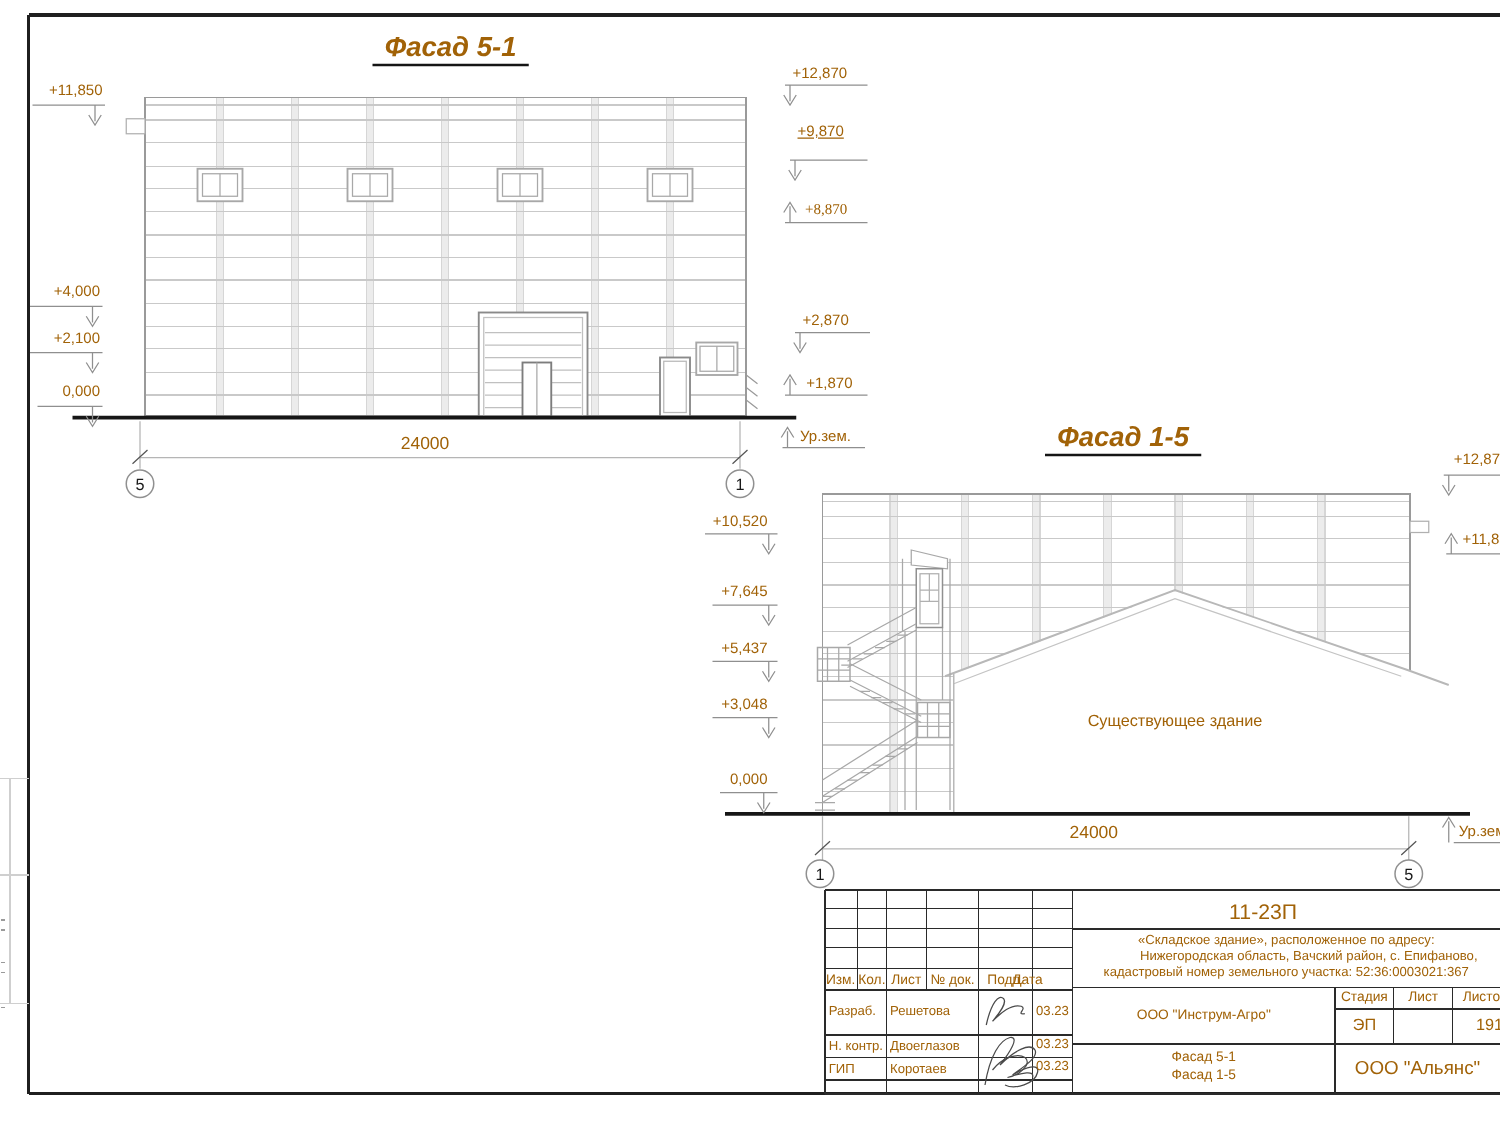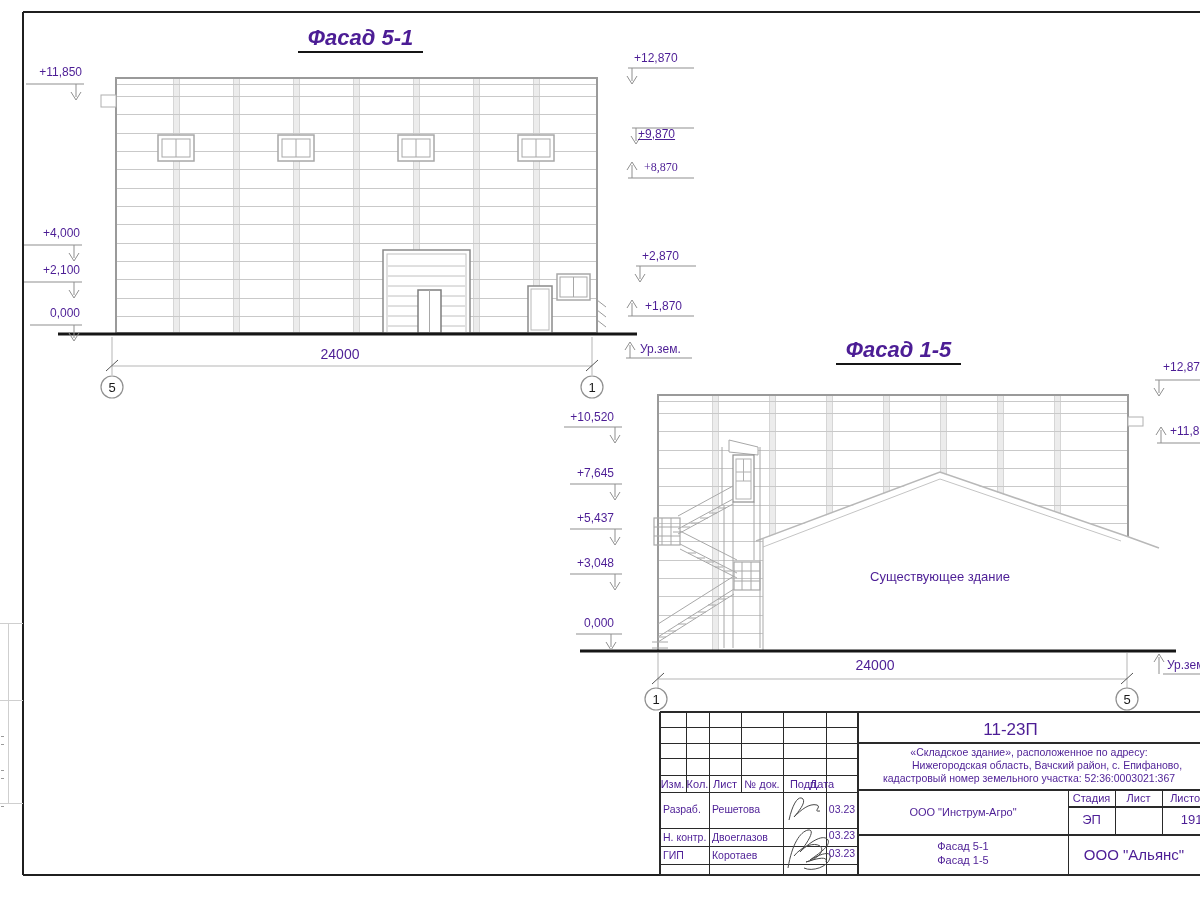--- a/index.html
+++ b/index.html
@@ -1,19 +1,19 @@
 <!DOCTYPE html>
 <html><head>
 <meta charset="utf-8">
 <style>
   html,body{margin:0;padding:0;background:#fff;}
   .sheet{position:relative;width:1200px;height:900px;background:#fff;overflow:hidden;
          font-family:"Liberation Sans",sans-serif;}
   svg{position:absolute;left:0;top:0;}
-  .t{position:absolute;color:#4c1d95;font-family:"Liberation Sans",sans-serif;white-space:nowrap;line-height:1.15;}
+  .t{position:absolute;color:#a16207;font-family:"Liberation Sans",sans-serif;white-space:nowrap;line-height:1.15;}
   .c{text-align:center;}
   .r{text-align:right;}
   .ftitle{font-size:22px;font-style:italic;font-weight:bold;border-bottom:2px solid #151515;padding-bottom:1px;}
   .elev{font-size:12px;}
   .dim{font-size:14px;}
   .tb{font-size:11px;}
   .tbs{font-size:10.5px;}
   svg text{font-family:"Liberation Sans",sans-serif;fill:#1a1a1a;}
 </style>
 </head>
@@ -176,21 +176,21 @@
 
 <span class="t ftitle c" style="left:298px;top:25px;width:125px;">Фасад 5-1</span>
 <span class="t ftitle c" style="left:836px;top:337px;width:125px;">Фасад 1-5</span>
 
 <span class="t elev r" style="left:10px;top:66px;width:72px;">+11,850</span>
 <span class="t elev r" style="left:8px;top:227px;width:72px;">+4,000</span>
 <span class="t elev r" style="left:8px;top:264px;width:72px;">+2,100</span>
 <span class="t elev r" style="left:8px;top:307px;width:72px;">0,000</span>
 
 <span class="t elev" style="left:634px;top:52px;">+12,870</span>
-<span class="t elev" style="left:638px;top:128px;text-decoration:underline;">+9,870</span>
+<span class="t elev" style="left:638px;top:99px;text-decoration:underline;">+9,870</span>
 <span class="t elev" style="left:644px;top:161px;font-family:Liberation Serif, serif;">+8,870</span>
 <span class="t elev" style="left:642px;top:250px;">+2,870</span>
 <span class="t elev" style="left:645px;top:300px;">+1,870</span>
 <span class="t elev" style="left:640px;top:343px;">Ур.зем.</span>
 
 <span class="t dim c" style="left:290px;top:346px;width:100px;">24000</span>
 
 <span class="t elev r" style="left:542px;top:411px;width:72px;">+10,520</span>
 <span class="t elev r" style="left:542px;top:467px;width:72px;">+7,645</span>
 <span class="t elev r" style="left:542px;top:512px;width:72px;">+5,437</span>

